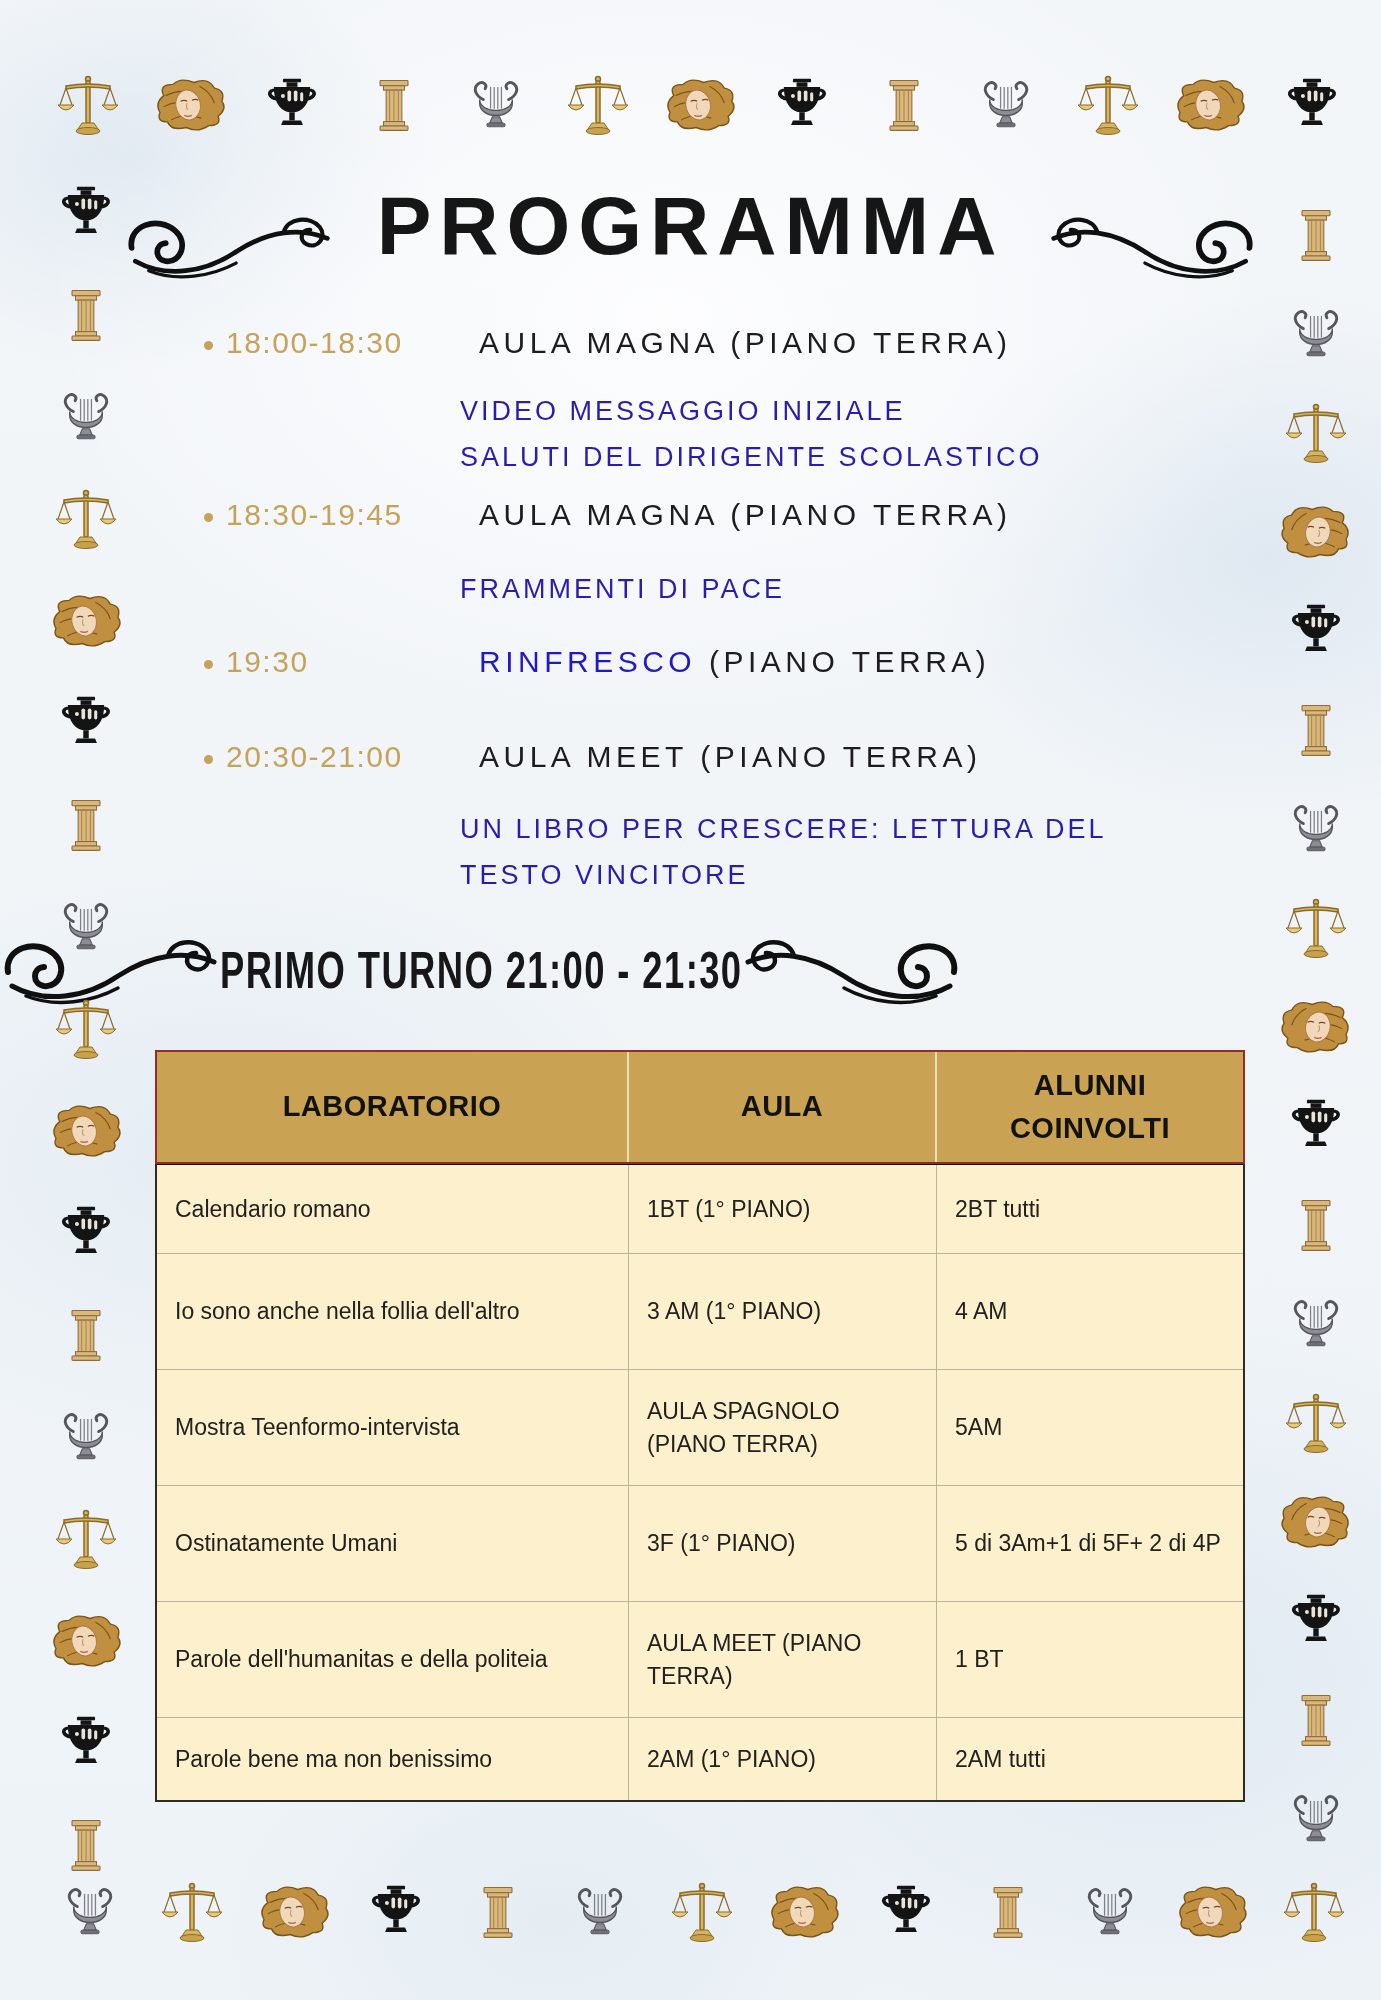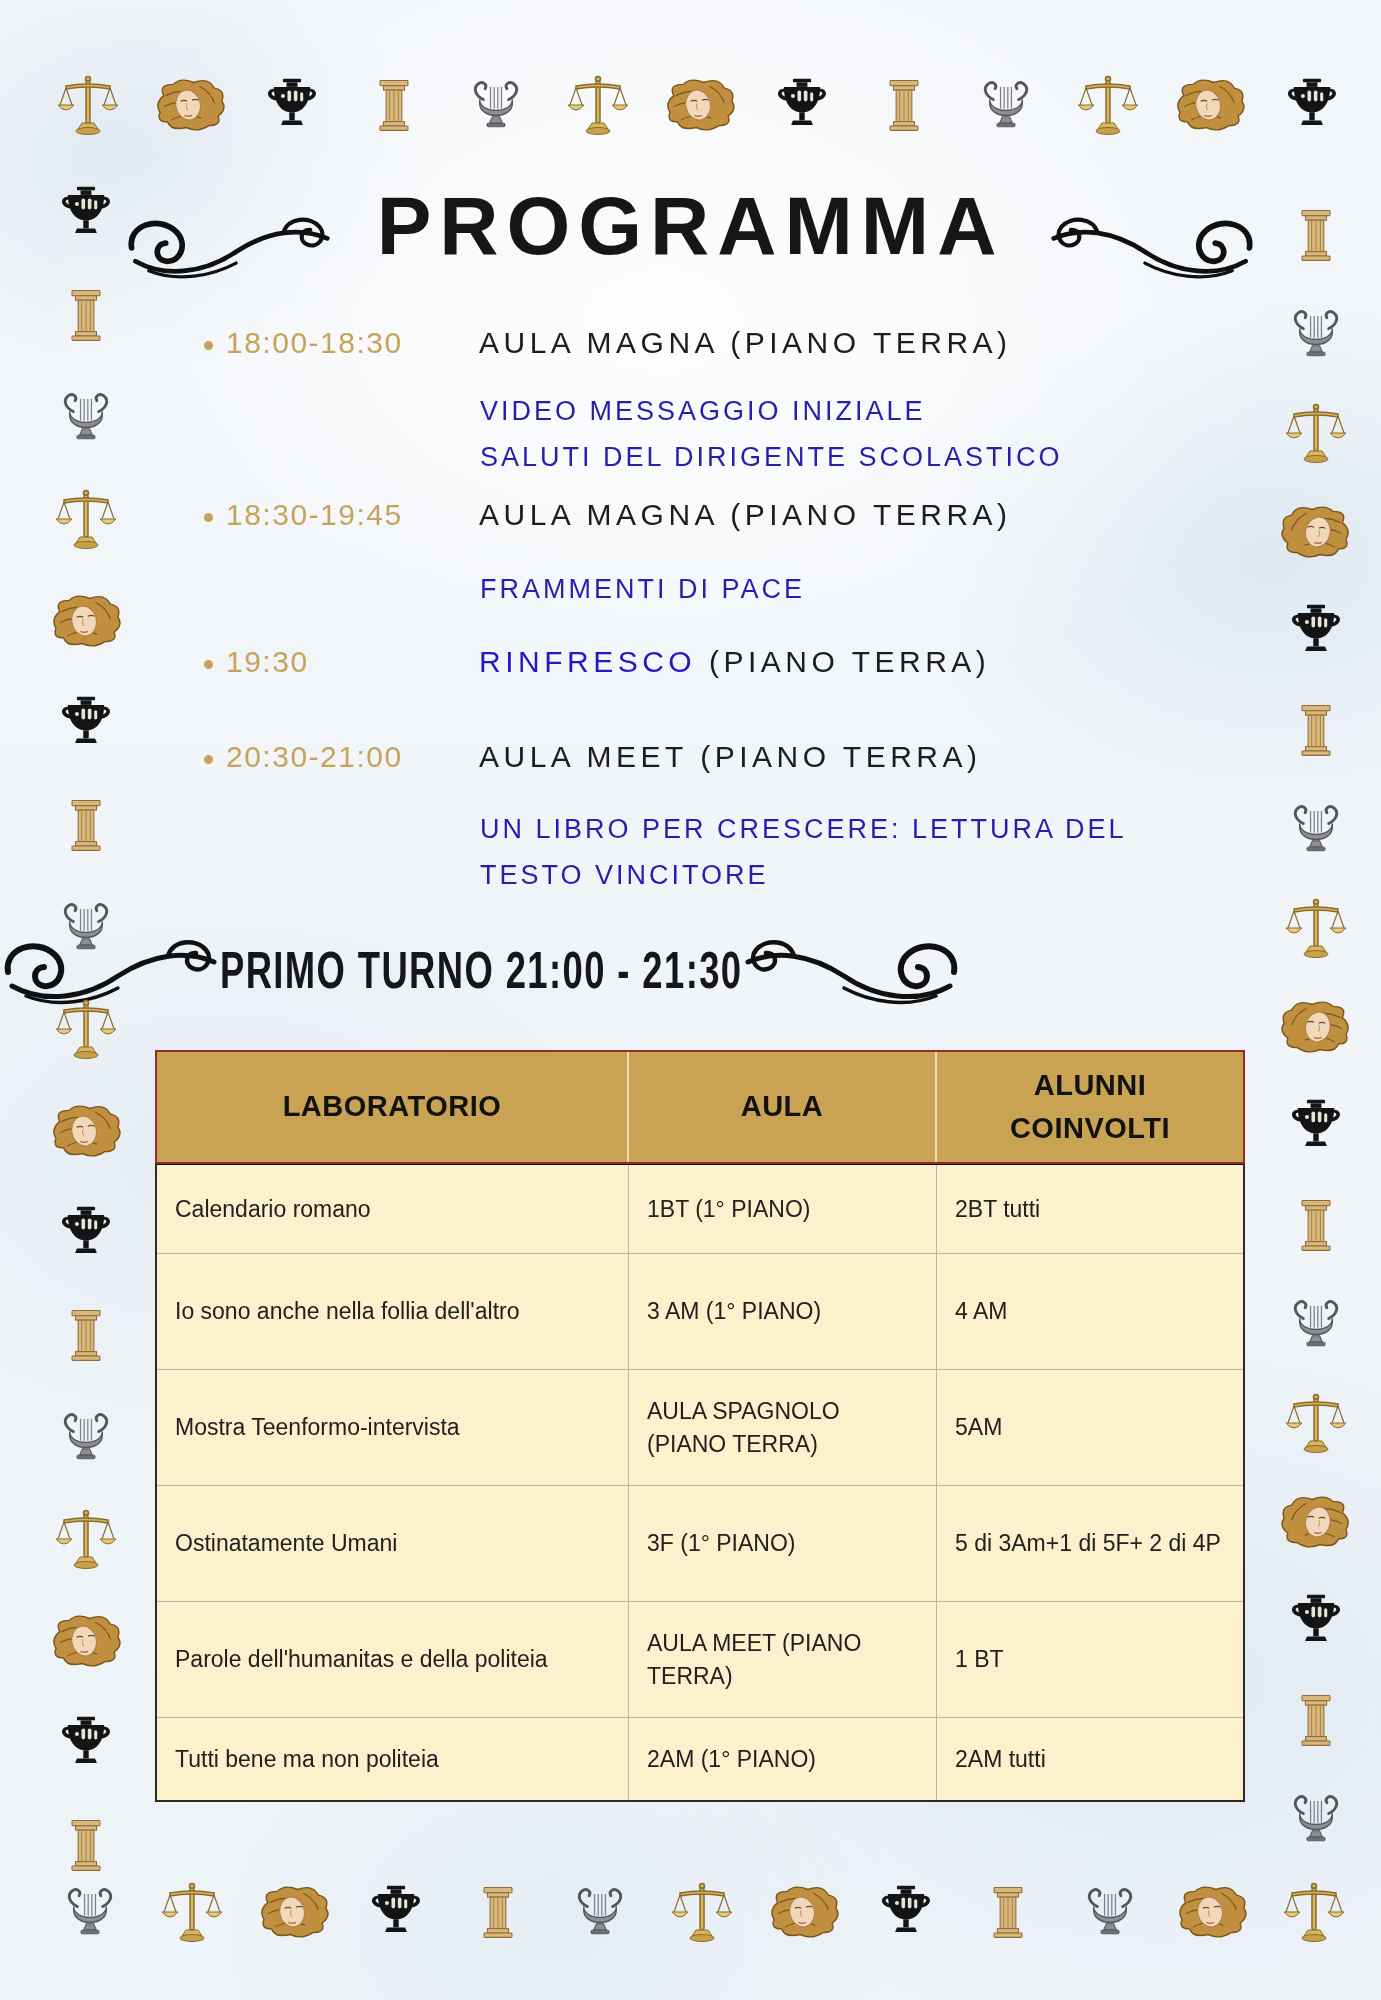--- a/index.html
+++ b/index.html
@@ -22,21 +22,21 @@
   .flourish{flex:0 0 auto;}
   .title-row .flourish{margin-top:40px;}
   .fl-mirror{transform:scaleX(-1);}
   
   .sched-item{position:absolute;left:190px;width:1110px;height:46px;white-space:nowrap;}
   .bullet{position:absolute;left:14px;top:15px;width:9px;height:9px;border-radius:50%;background:#c6a35a;}
   .time{position:absolute;left:36px;top:0;font-size:30px;letter-spacing:1.5px;color:#c6a35a;}
   .room{position:absolute;left:270px;top:0;font-size:30px;letter-spacing:4.5px;color:#1d1d1f;margin-left:19px;}
   .room-accent{color:#2318c4;}
   .sched-details{position:absolute;left:460px;width:840px;}
-  .detail-line{font-size:27px;letter-spacing:3px;line-height:46px;color:#2a1cae;white-space:nowrap;margin-left:20px;}
+  .detail-line{font-size:27px;letter-spacing:3px;line-height:46px;color:#2a1cae;white-space:nowrap;}
   
   .heading-row{position:absolute;top:925px;left:0;width:100%;height:90px;display:flex;align-items:center;gap:8px;}
   .section-title{margin:0 -140px;font-size:52px;font-weight:700;letter-spacing:2px;color:#17171a;white-space:nowrap;transform:scaleX(.70);transform-origin:center;}
   
   .ptable{position:absolute;left:155px;top:1050px;width:1090px;border:2px solid #2e2b26;background:#fdf0cc;box-sizing:border-box;}
   .ptable::before{content:"";position:absolute;top:-2px;left:-2px;right:-2px;height:114px;border:2px solid rgba(156,48,39,.9);pointer-events:none;box-sizing:border-box;}
   .trow{display:grid;grid-template-columns:472px 308px 306px;}
   .thead{height:110px;background:#c9a253;border-bottom:3px solid #15130e;}
   .cell{display:flex;align-items:center;box-sizing:border-box;}
   .hcell{flex-direction:column;justify-content:center;text-align:center;border-right:2px solid #e7ddbd;}
@@ -218,21 +218,21 @@
         </div>
         <div class="cell bcell">
           <span class="cval">AULA MEET (PIANO TERRA)</span>
         </div>
         <div class="cell bcell">
           <span class="cval">1 BT</span>
         </div>
       </div>
       <div class="trow tbody-row" style="height: 82px;">
         <div class="cell bcell">
-          <span class="cval">Tutti bene ma non politeia</span>
+          <span class="cval">Parole bene ma non benissimo</span>
         </div>
         <div class="cell bcell">
           <span class="cval">2AM (1° PIANO)</span>
         </div>
         <div class="cell bcell">
           <span class="cval">2AM tutti</span>
         </div>
       </div>
     </div>
 

